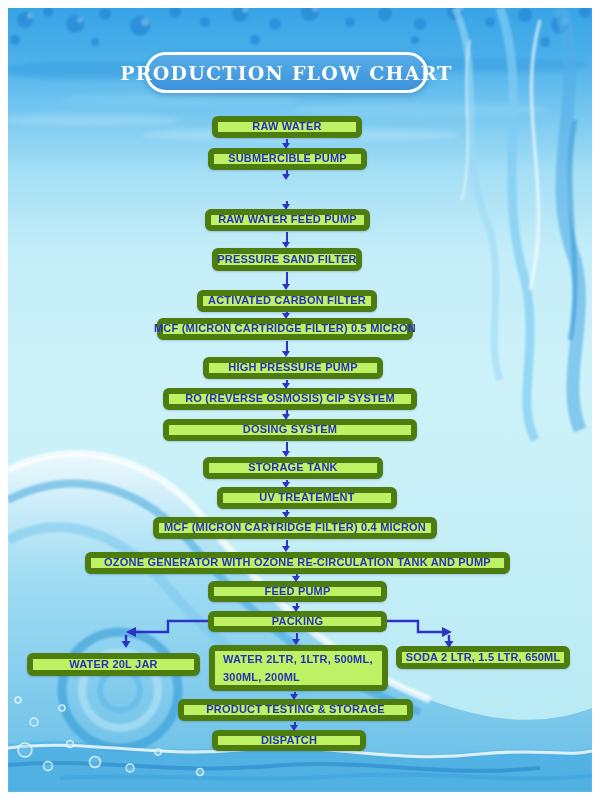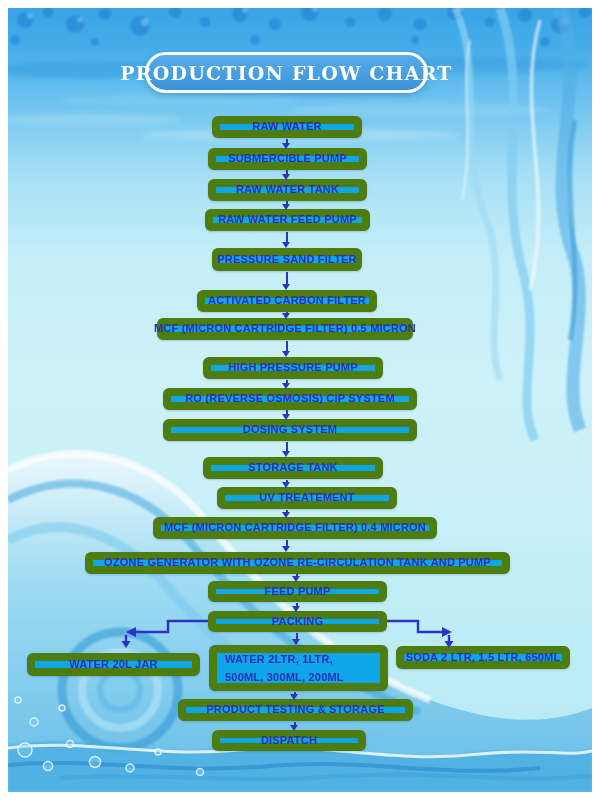--- a/index.html
+++ b/index.html
@@ -21,21 +21,21 @@
     box-sizing:border-box;
     background:linear-gradient(180deg,#58ace8,#3c92da);
     border:3px solid #ffffff; border-radius:22px;
     display:flex; align-items:center; justify-content:center;
     color:#ffffff; font:700 19px "DejaVu Serif", serif; letter-spacing:1.2px;
     box-shadow:0 2px 6px rgba(20,80,140,.35);
     white-space:nowrap;
   }
   .fbox {
     position:absolute; box-sizing:border-box;
-    background:#0ea5e9; border:8px solid #4d7c0f; border-radius:6px;
+    background:#bef264; border:6px solid #4d7c0f; border-radius:6px;
     color:#2531b6; font:700 11px/1.2 "Liberation Sans", sans-serif;
     display:flex; align-items:center; justify-content:center;
     text-align:center; letter-spacing:.2px; white-space:nowrap;
     box-shadow:0 1px 2px rgba(30,60,150,.22);
   }
   .fbox.multiline {
     white-space:normal; justify-content:flex-start; text-align:left;
     padding:4px 8px; line-height:1.65;
   }
   .varrow { position:absolute; width:9px; }
@@ -158,21 +158,20 @@
           <circle cx="18" cy="700" r="3"></circle>
         <circle cx="200" cy="772" r="3.5"></circle>
       </g>
     </g>
   </svg>
 
   <div class="title">PRODUCTION FLOW CHART</div>
 
   <div class="fbox" style="left:212px;top:116px;width:150px;height:22px">RAW WATER</div>
   <div class="fbox" style="left:208px;top:148px;width:159px;height:22px">SUBMERCIBLE PUMP</div>
-  <div class="fbox" style="left:208px;top:179px;width:159px;height:22px">RAW WATER TANK</div>
   <div class="fbox" style="left:205px;top:209px;width:165px;height:22px">RAW WATER FEED PUMP</div>
   <div class="fbox" style="left:212px;top:248px;width:150px;height:23px">PRESSURE SAND FILTER</div>
   <div class="fbox" style="left:197px;top:290px;width:180px;height:22px">ACTIVATED CARBON FILTER</div>
   <div class="fbox" style="left:157px;top:318px;width:256px;height:22px">MCF (MICRON CARTRIDGE FILTER) 0.5 MICRON</div>
   <div class="fbox" style="left:203px;top:357px;width:180px;height:22px">HIGH PRESSURE PUMP</div>
   <div class="fbox" style="left:163px;top:388px;width:254px;height:22px">RO (REVERSE OSMOSIS) CIP SYSTEM</div>
   <div class="fbox" style="left:163px;top:419px;width:254px;height:22px">DOSING SYSTEM</div>
   <div class="fbox" style="left:203px;top:457px;width:180px;height:22px">STORAGE TANK</div>
   <div class="fbox" style="left:217px;top:487px;width:180px;height:22px">UV TREATEMENT</div>
   <div class="fbox" style="left:153px;top:517px;width:284px;height:22px">MCF (MICRON CARTRIDGE FILTER) 0.4 MICRON</div>

